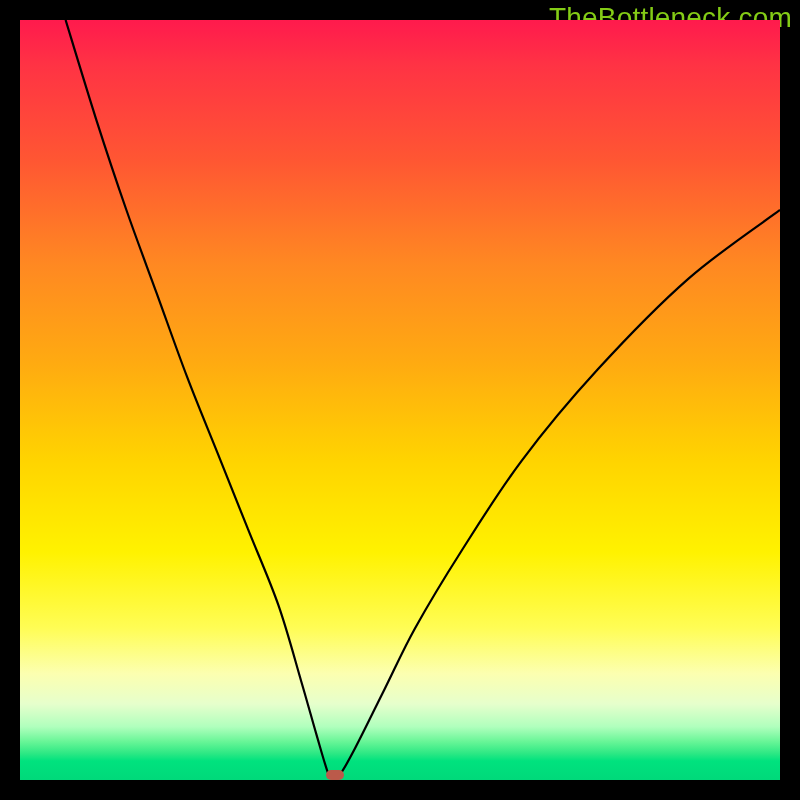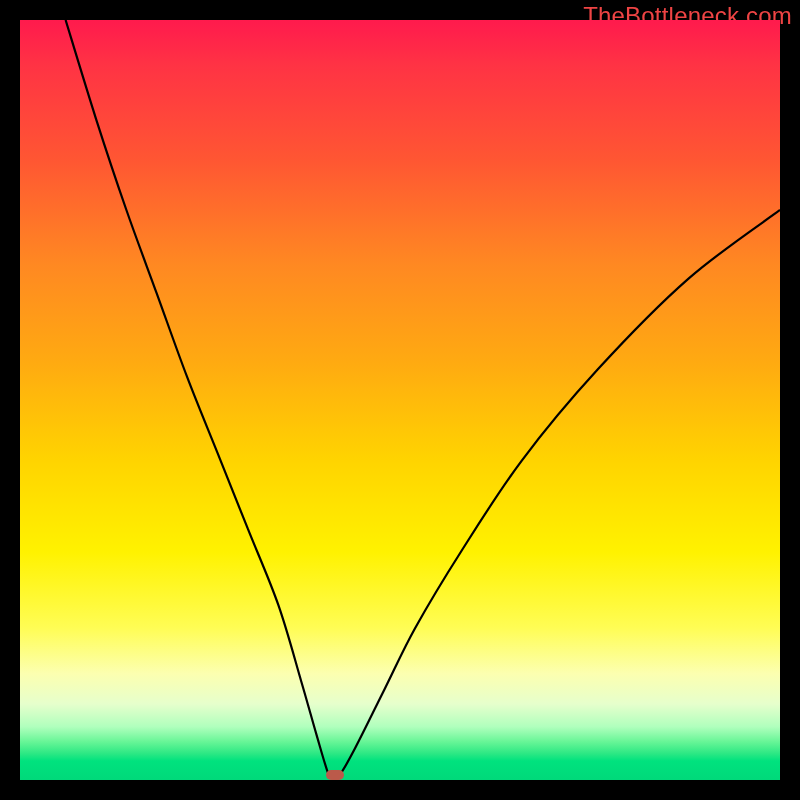--- a/index.html
+++ b/index.html
@@ -67,22 +67,22 @@
     height: 10px;
     border-radius: 5px;
     background: #bb5a4a;
     transform: translate(-50%, -50%);
   }
   .watermark {
     position: absolute;
     top: 2px;
     right: 8px;
     font-family: Arial, Helvetica, sans-serif;
-    font-size: 24px;
-    color: #ef4444;
+    font-size: 28px;
+    color: #84cc16;
     letter-spacing: 0.2px;
   }
 </style>
 </head>
 <body>
 
 <div class="watermark">TheBottleneck.com</div>
 
 <div class="frame">
   <div class="plot-area">

